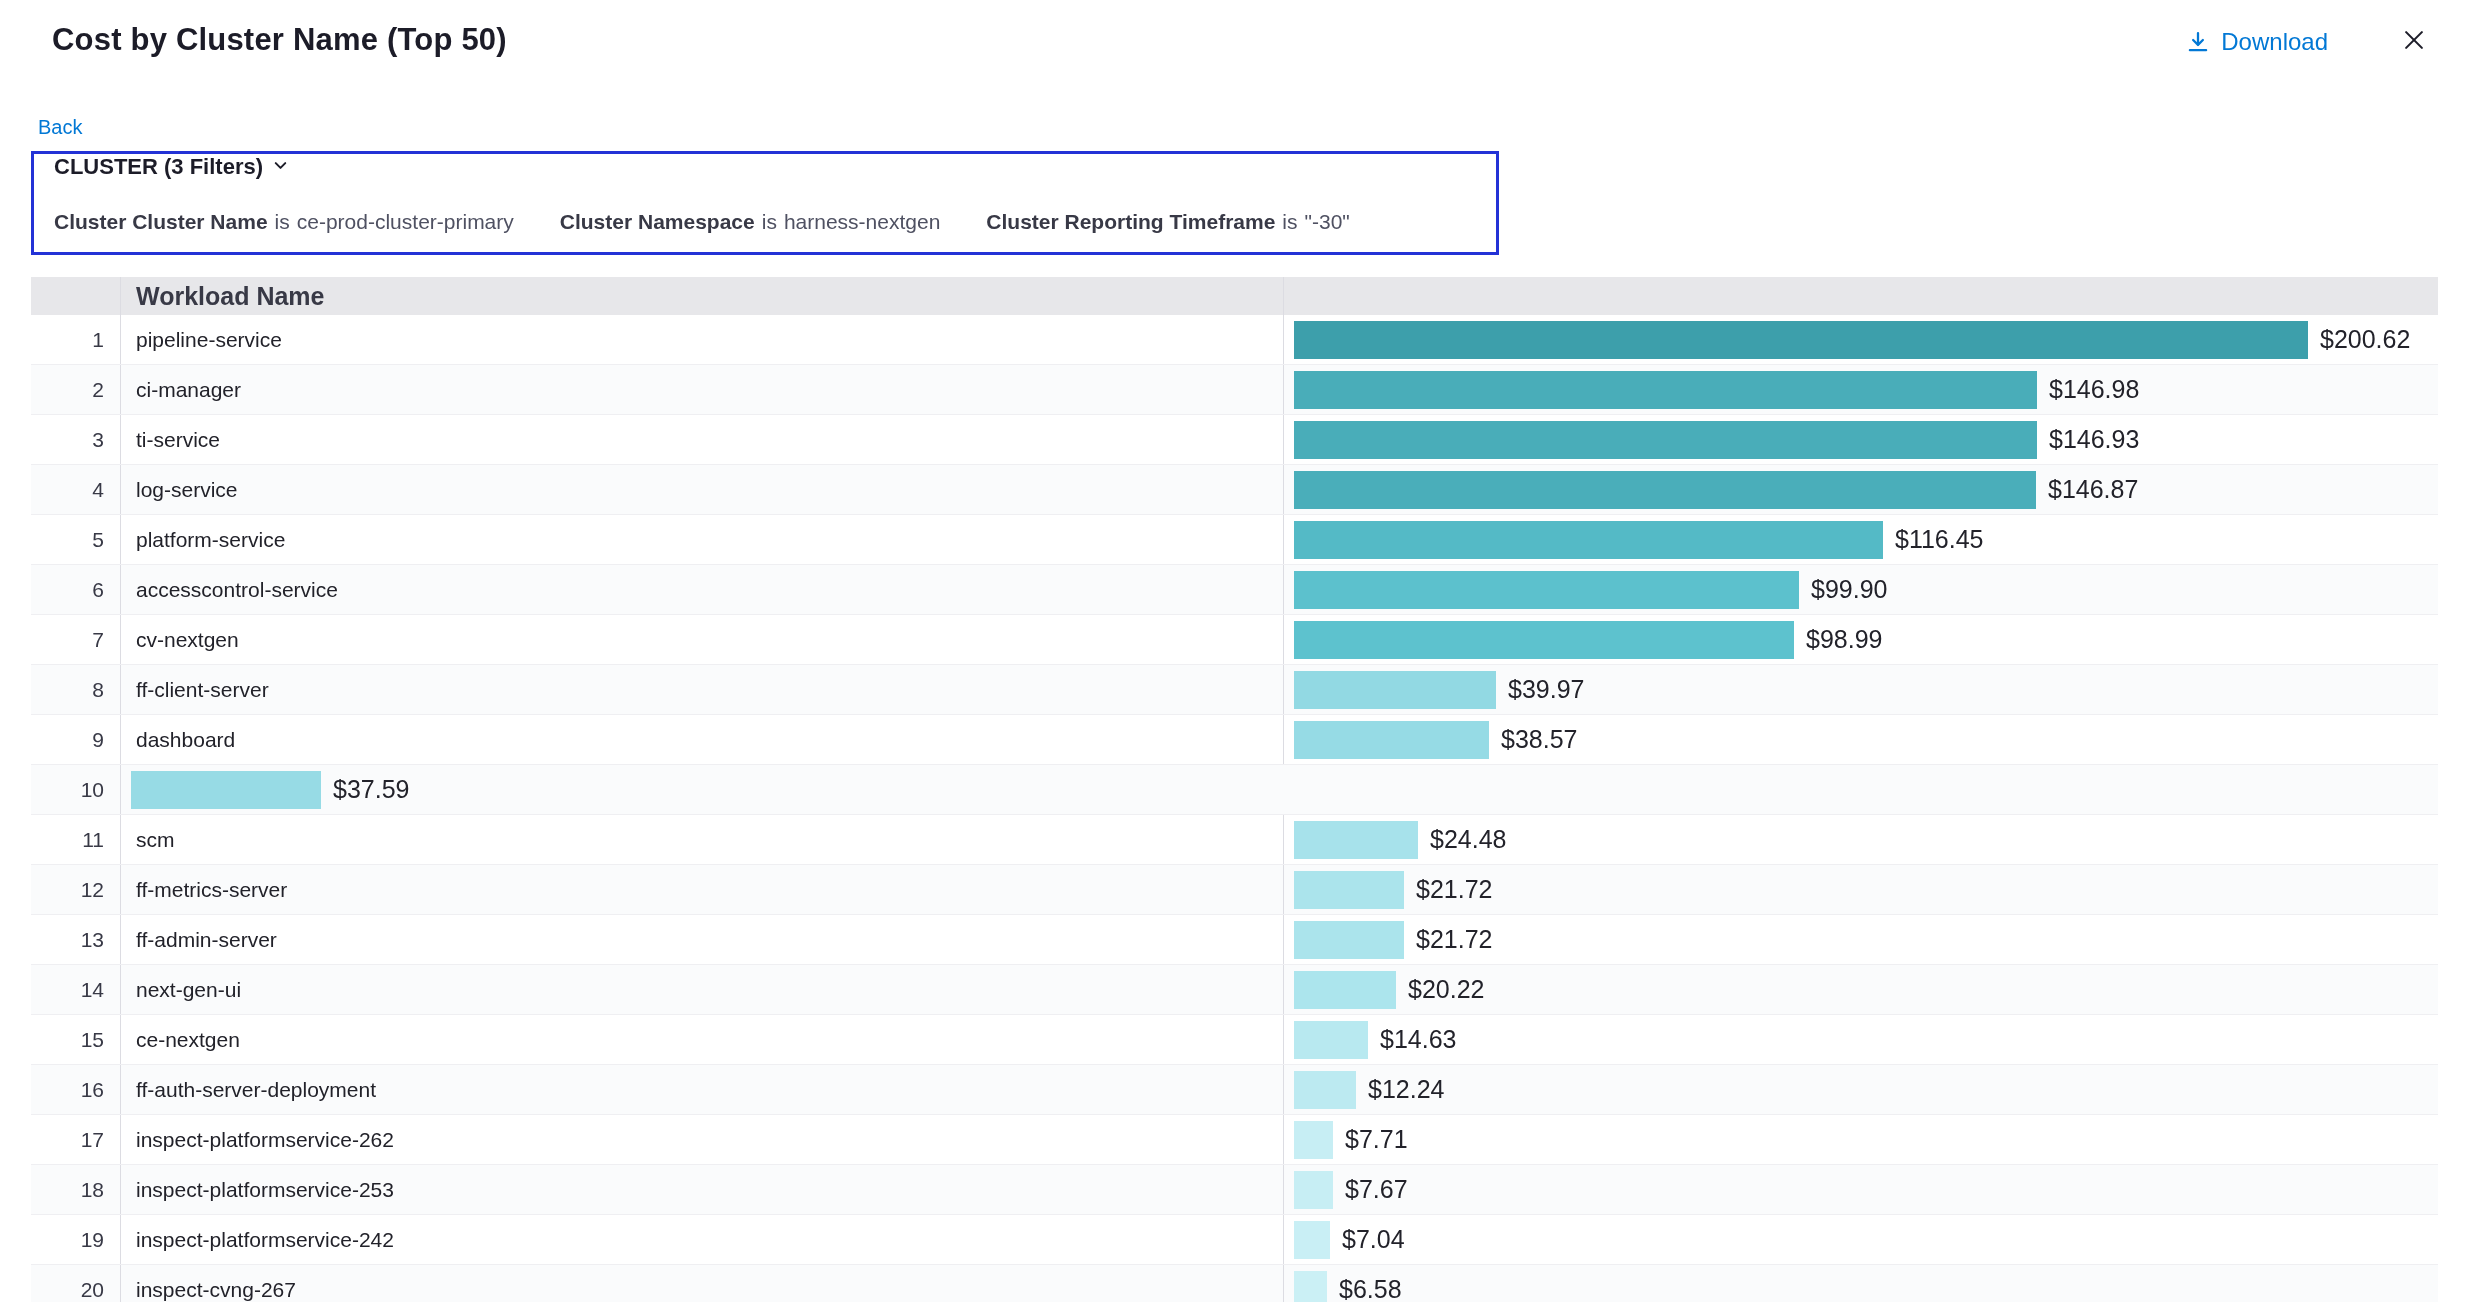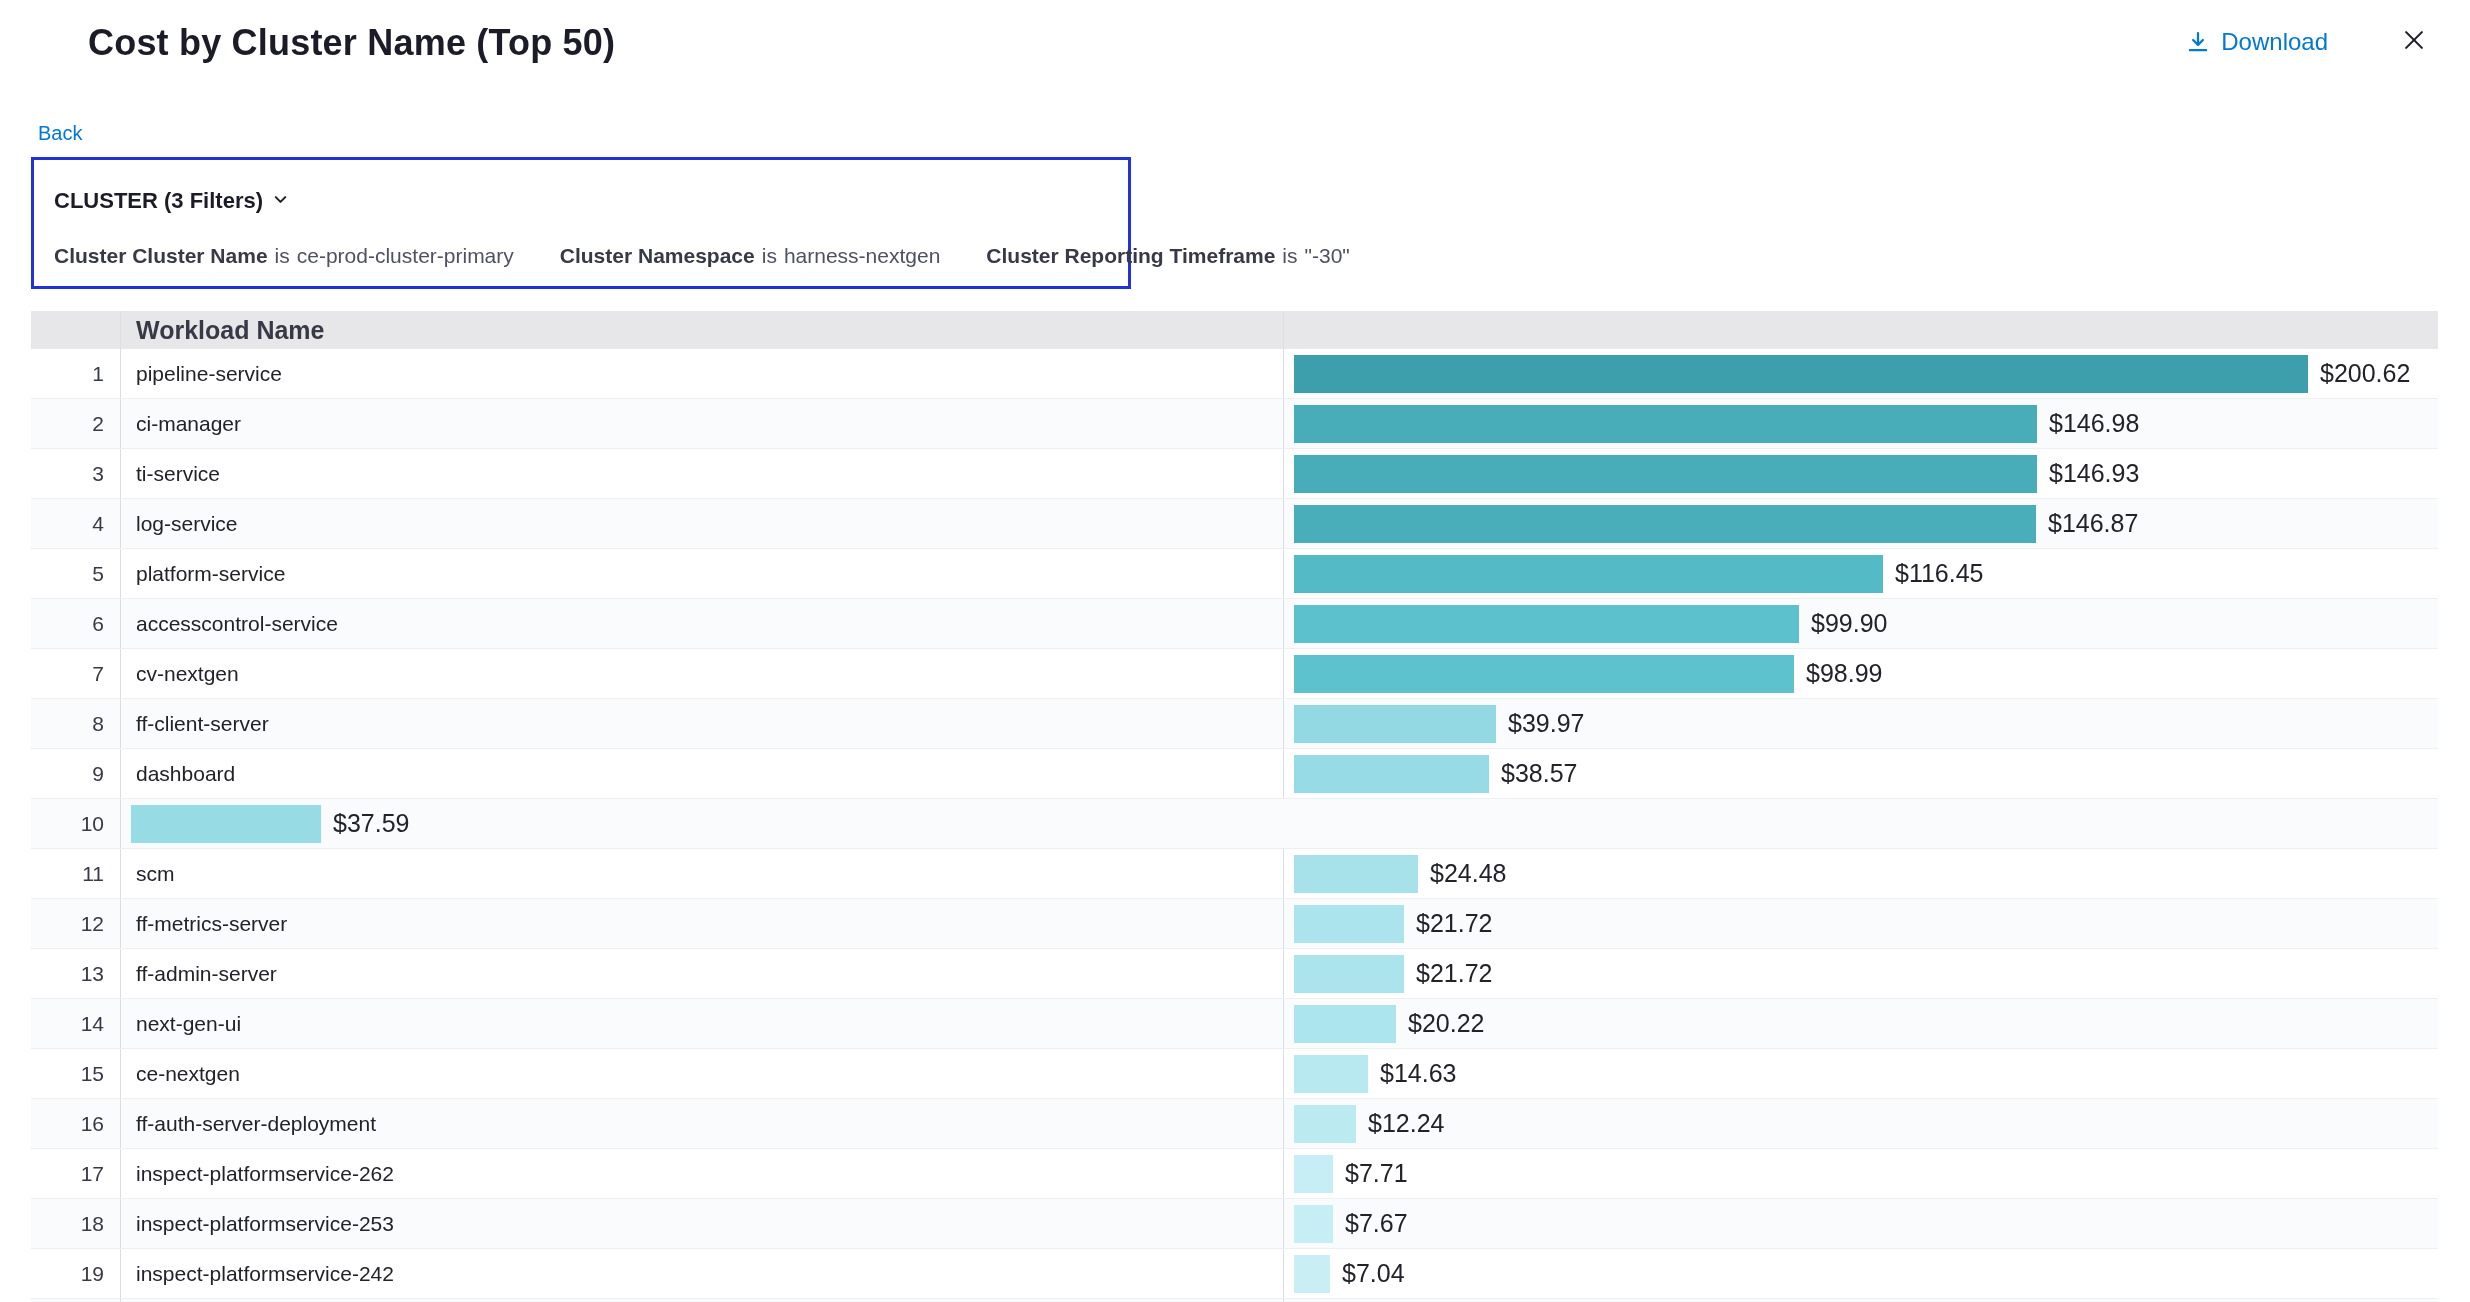--- a/index.html
+++ b/index.html
@@ -18,40 +18,40 @@
     color:var(--text-dark);
     overflow:hidden;
   }
   .page{position:relative;width:2470px;height:1302px;background:#fff;}
 
   
   .top-bar{
     display:flex;align-items:flex-start;justify-content:space-between;
     padding:22px 42px 0 52px;
   }
-  .page-title{font-size:36px;font-weight:700;color:var(--text-dark);letter-spacing:.2px;margin-left:36px;}
+  .page-title{font-size:31px;font-weight:700;color:var(--text-dark);letter-spacing:.2px;}
   .top-actions{display:flex;align-items:center;margin-top:4px;}
   .download{
     display:flex;align-items:center;gap:10px;color:var(--link-blue);
     font-size:24px;cursor:pointer;
   }
   .download svg{display:block;}
   .close-btn{margin-left:72px;cursor:pointer;display:flex;align-items:center;}
 
   
   .back-link{
     display:inline-block;margin:58px 16px 12px 38px;
     font-size:20px;color:var(--link-blue);text-decoration:none;cursor:pointer;
   }
 
   
   .filter-box{
-    margin-left:31px;width:1100px;
+    margin-left:31px;width:1468px;
     border:3px solid var(--filter-border);
-    padding:28px 20px 18px 20px;
+    padding:0 20px 18px 20px;
   }
   .filter-head{display:flex;align-items:center;gap:8px;cursor:pointer;}
   .filter-head .group-label{font-size:22px;font-weight:700;color:var(--text-dark);}
   .filter-items{margin-top:24px;display:flex;align-items:baseline;white-space:nowrap;}
   .fitem{display:inline-flex;gap:7px;margin-right:46px;font-size:21px;color:var(--text-soft);margin-top:6px;}
   .fitem .flabel{font-weight:700;color:var(--text-mid);}
 
   
   .table{margin:22px 0 0 31px;width:2407px;}
   .thead{

